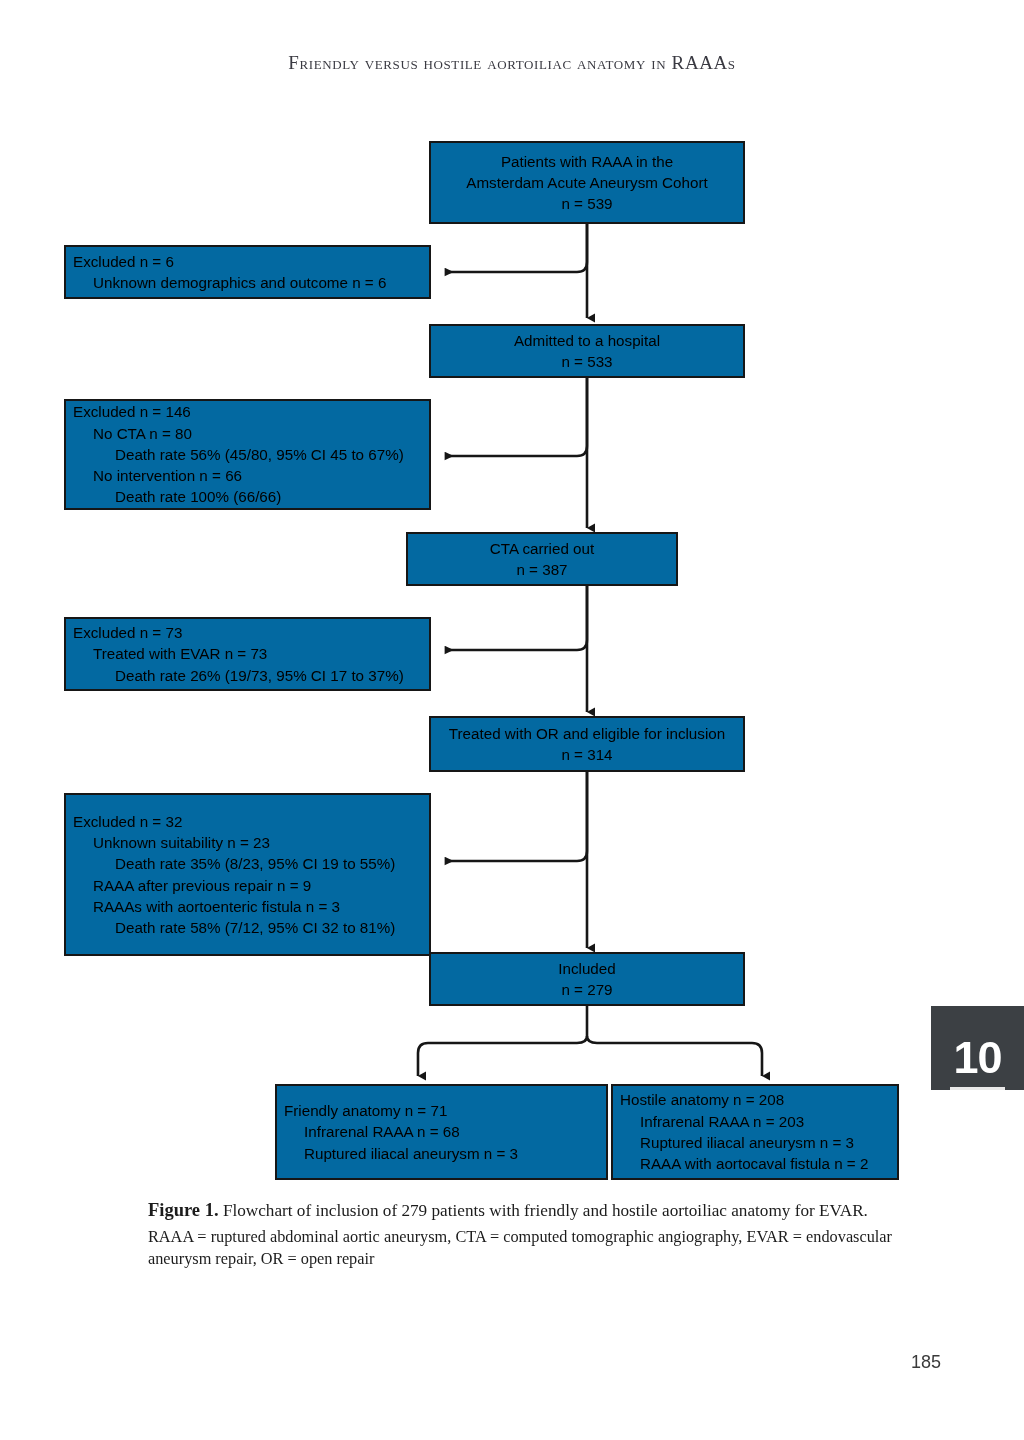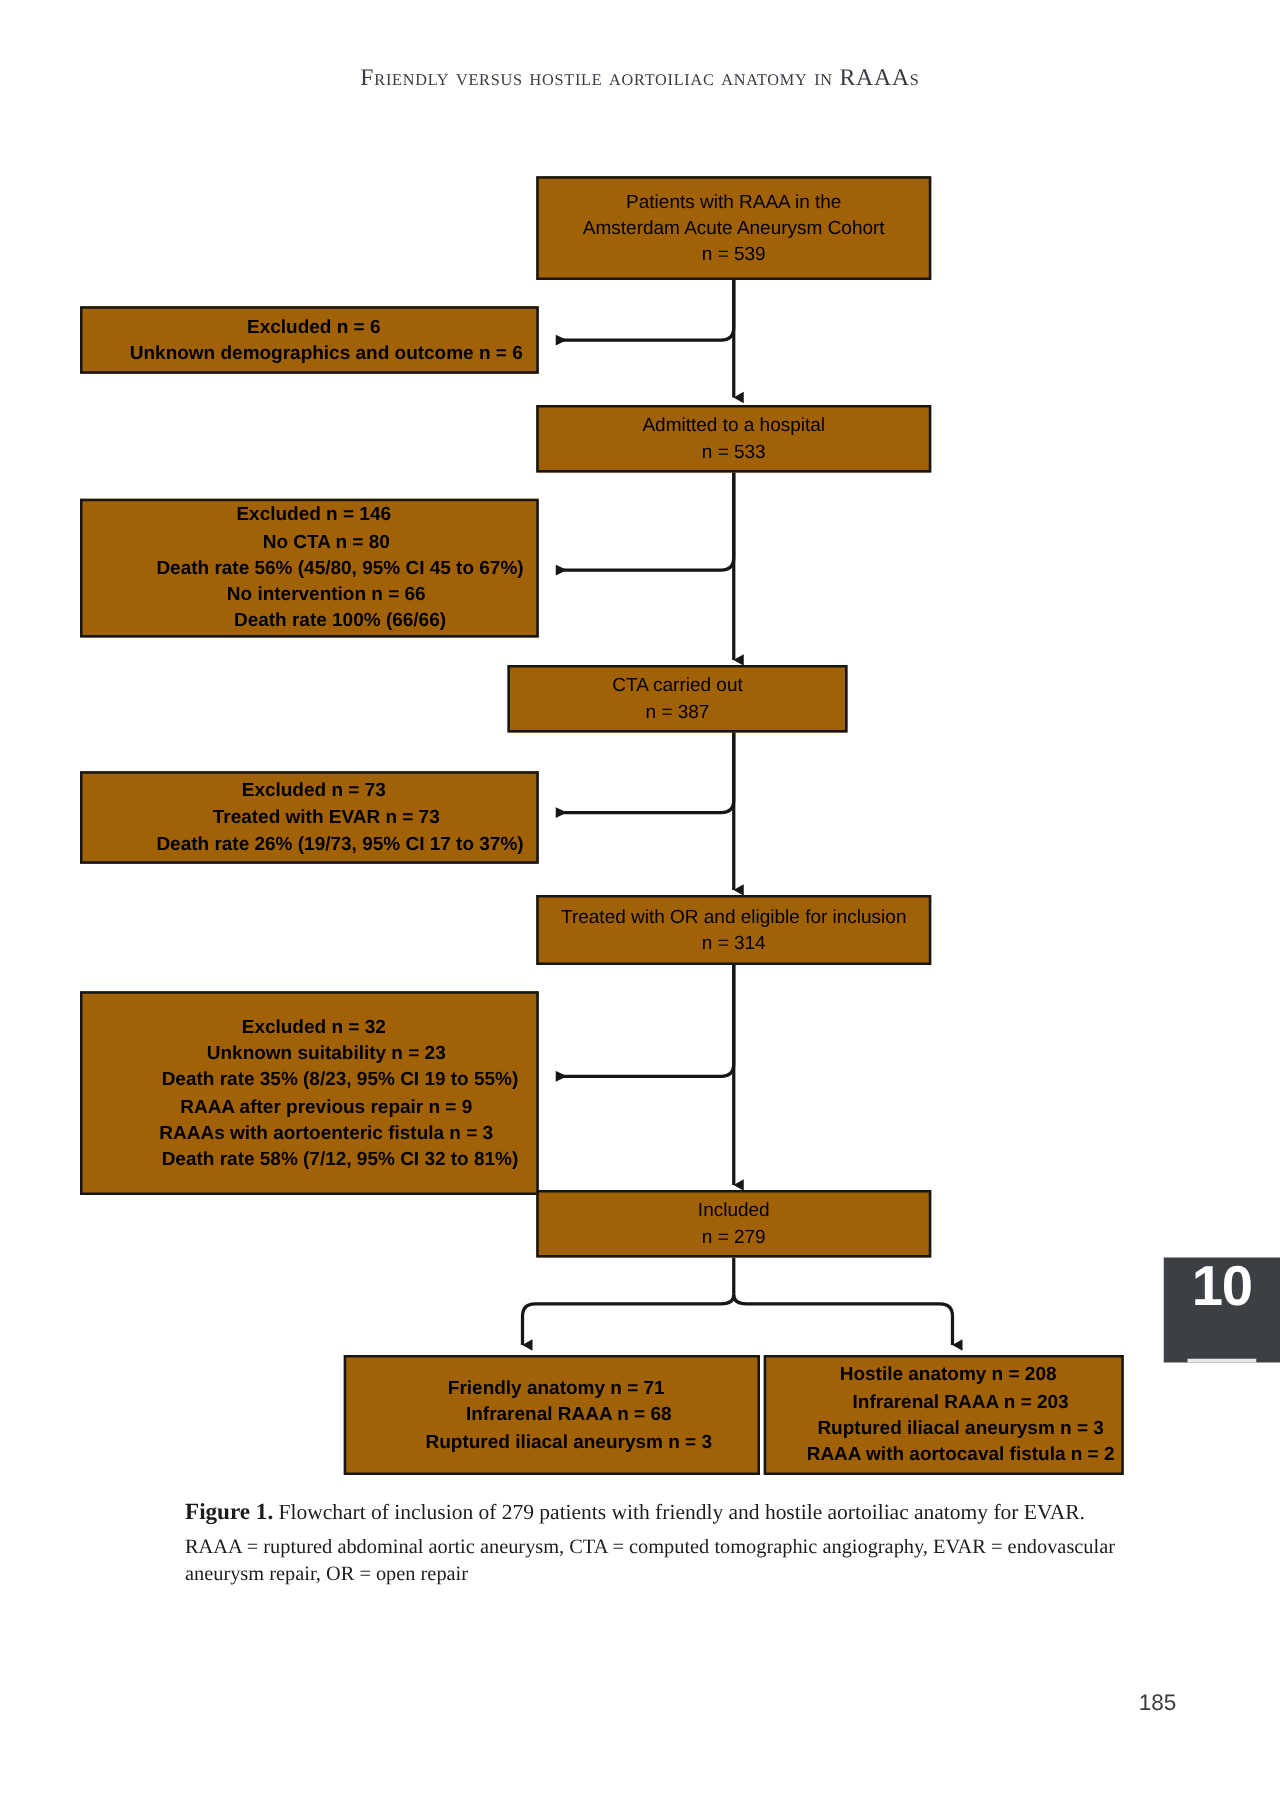--- a/index.html
+++ b/index.html
@@ -19,48 +19,48 @@
     font-variant:small-caps;
     color:#3a3a42;
     white-space:pre;
   }
 
   
   .chaptab{
     position:absolute;left:931px;top:1006px;width:93px;height:84px;
     background:#3c4044;
     display:flex;flex-direction:column;
-    align-items:center;justify-content:space-between;
+    align-items:center;justify-content:flex-end;
   }
   .chaptab .num{
     color:#fff;font-weight:bold;font-size:45px;line-height:1;
     letter-spacing:-1px;font-family:"Liberation Sans",sans-serif;
   }
   .chaptab .rule{
     width:55px;height:3px;background:#e9e9e9;margin-top:7px;
   }
 
   
   .flow{position:absolute;left:0;top:0;width:1024px;height:1200px;}
   .fsvg{position:absolute;left:0;top:0;}
 
   .box{
     position:absolute;
     border:2.2px solid #161616;
-    background:#a16207;
+    background:#0369a1;
     box-sizing:border-box;
     font-size:15.2px;
     line-height:1.40;
     color:#000;
     display:flex;
     flex-direction:column;
     justify-content:center;
   }
   .box.center{align-items:center;text-align:center;}
-  .box.left{align-items:center;text-align:left;padding-left:7px;font-weight:bold;}
+  .box.left{align-items:flex-start;text-align:left;padding-left:7px;}
   .box .ln{white-space:pre;}
   .i1{padding-left:20px;}
   .i2{padding-left:42px;}
 
   
   .caption{
     position:absolute;left:148px;top:1198px;width:744px;
     font-family:"Liberation Serif",serif;
     font-size:17.2px;line-height:1.30;color:#1c1c1c;
   }

